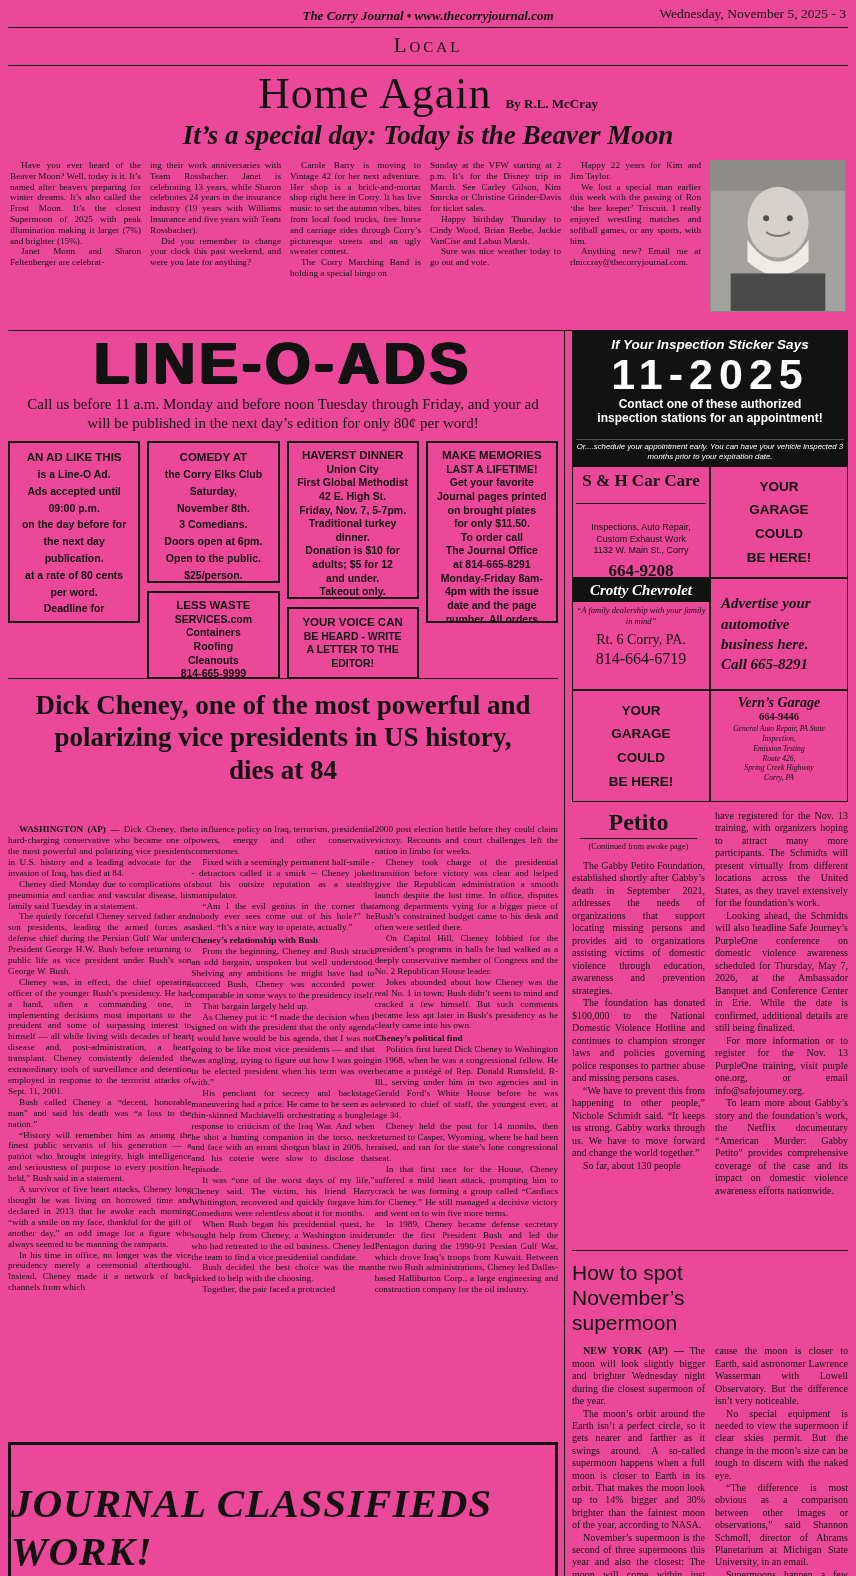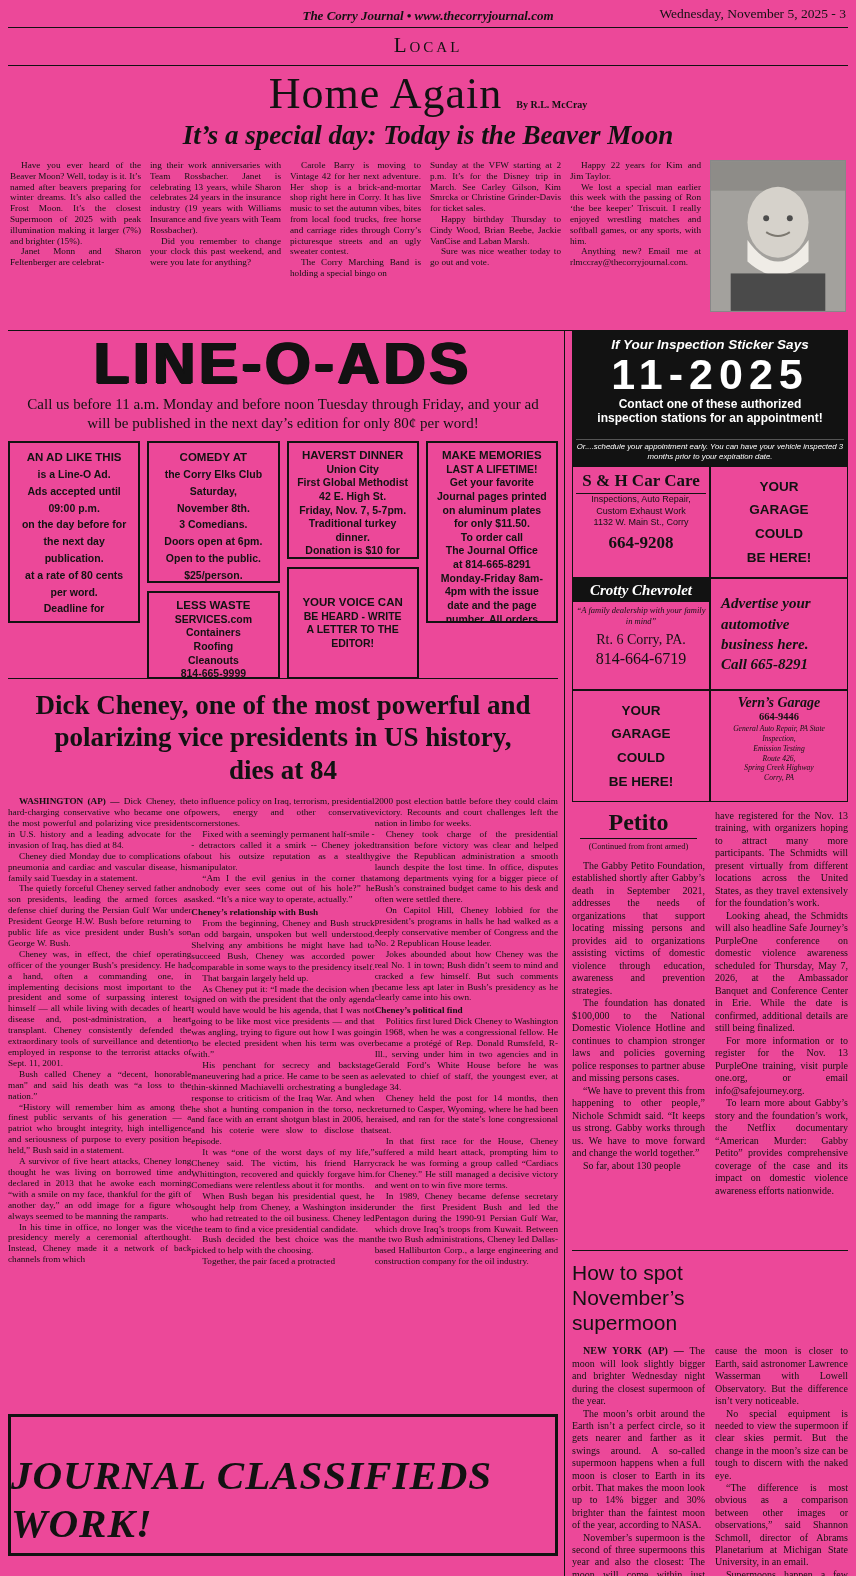--- a/index.html
+++ b/index.html
@@ -11,21 +11,21 @@
   
   .masthead { position:relative; height:28px; border-bottom:1.5px solid #121212; text-align:center; padding-top:6px; }
   .mast-title { font-size:13px; font-weight:bold; font-style:italic; }
   .mast-date { position:absolute; right:2px; top:6px; font-size:13.5px; }
   .section-wrap { text-align:center; border-bottom:1.2px solid #121212; padding:5px 0 7px; }
   .section-label { font-variant:small-caps; font-size:21px; letter-spacing:3px; }
   
   .home-again { padding:6px 2px 10px; }
   .ha-titlebar { text-align:center; line-height:1; }
   .ha-title { font-size:44px; letter-spacing:1px; }
-  .ha-byline { font-size:10px; font-weight:bold; margin-left:10px; }
+  .ha-byline { font-size:13px; font-weight:bold; margin-left:10px; }
   .ha-headline { text-align:center; font-size:27px; font-style:italic; font-weight:bold; margin:4px 0 9px; }
   .ha-body { display:flex; gap:9px; height:160px; overflow:hidden; }
   .ha-col { flex:1; font-size:9.2px; line-height:10.8px; text-align:justify; }
   .ha-col p, .news-col p, .petito-col p, .sm-col p { text-indent:11px; margin:0; }
   p.noindent { text-indent:0 !important; }
   p.subhead { font-weight:bold; margin-top:2px !important; }
   .ha-photo { width:136px; height:152px; flex:0 0 auto; border:1px solid #888; background:#9a9a9a; }
   
   .lower { display:flex; border-top:1.5px solid #121212; }
   .left-flow { width:556px; padding:0 6px 0 0; }
@@ -37,42 +37,42 @@
   .loa-tagline { text-align:center; font-size:15px; line-height:1.25; max-width:524px; margin:3px auto 8px; }
   .loa-grid { display:flex; gap:7px; height:238px; }
   .loa-col { flex:1; display:flex; flex-direction:column; gap:8px; }
   .ad-box { border:2.2px solid #121212; padding:5px 3px; font-family:"Liberation Sans", sans-serif;
     font-weight:bold; font-size:10.5px; line-height:1.3; overflow:hidden; }
   .ad-box p { text-align:center; margin:0; }
   .ad-box p:first-child { font-size:11.5px; }
   .ad-box.spread { line-height:1.6; }
   .ad-box.h238 { height:182px; }
   .ad-box.h142 { height:142px; }
-  .ad-box.h158 { height:118px; }
+  .ad-box.h158 { height:158px; }
   .ad-box.grow { flex:1; }
   .ad-box.vcenter { display:flex; flex-direction:column; justify-content:center; }
   
   .cheney { padding-top:6px; }
   .cheney-headline { text-align:center; font-size:27px; font-weight:bold; line-height:1.2; padding:4px 24px 10px; }
-  .cheney-body { display:flex; height:602px; overflow:hidden; }
+  .cheney-body { display:flex; height:602px; overflow:hidden;margin-top:28px; }
   .news-col { flex:1; font-size:9.2px; line-height:10.9px; text-align:justify; }
   
   .classifieds-banner { margin-top:16px; height:142px; border:3.5px solid #121212;
     display:flex; align-items:flex-end; justify-content:center; padding-bottom:6px; }
   .classifieds-banner span { font-size:41px; font-weight:bold; font-style:italic; letter-spacing:1px; }
   
   .inspection-ad { background:#121212; color:#fff; text-align:center; padding:6px 4px 4px; font-family:"Liberation Sans", sans-serif; }
   .insp-line1 { font-style:italic; font-weight:bold; font-size:13.5px; }
   .insp-year { font-size:43px; font-weight:bold; letter-spacing:6px; line-height:1.05; }
   .insp-line2 { font-size:12px; font-weight:bold; line-height:1.18; }
   .insp-small { font-size:7.8px; font-style:italic; margin-top:14px; border-top:1px solid #555; padding-top:2px; line-height:1.25; }
   
   .auto-grid { display:grid; grid-template-columns:1fr 1fr; grid-auto-rows:112px; }
   .auto-box { border:1.6px solid #121212; padding:4px 3px; text-align:center; overflow:hidden; }
-  .sh-name { font-size:17px; font-weight:bold; border-bottom:1px solid #121212; padding-bottom:2px; margin-bottom:0; }
+  .sh-name { font-size:17px; font-weight:bold; border-bottom:1px solid #121212; padding-bottom:12px; margin-bottom:18px; }
   .sh-lines { font-size:9px; line-height:1.3; font-family:"Liberation Sans", sans-serif; }
   .sh-phone { font-size:17px; font-weight:bold; margin-top:4px; }
   .garage-box p { font-family:"Liberation Sans", sans-serif; font-weight:bold; font-size:13.5px; line-height:1.75; margin:0; }
   .garage-box { display:flex; flex-direction:column; justify-content:center; }
   .crotty-header { background:#121212; color:#fff; font-style:italic; font-weight:bold; font-size:15px; padding:3px 0; margin:-4px -3px 3px; }
   .crotty-tag { font-size:8.5px; font-style:italic; line-height:1.25; }
   .crotty-rt { font-size:14px; margin-top:6px; }
   .crotty-phone { font-size:16px; margin-top:2px; }
   .adv-box { display:flex; flex-direction:column; justify-content:center; text-align:left; padding-left:10px; }
   .adv-box p { font-size:15px; font-weight:bold; font-style:italic; line-height:1.35; margin:0; }
@@ -213,21 +213,21 @@
                 <p>A LETTER TO THE</p>
                 <p>EDITOR!</p>
               </div>
           </div>
           <div class="loa-col">
             <div class="ad-box h238">
                 <p>MAKE MEMORIES</p>
                 <p>LAST A LIFETIME!</p>
                 <p>Get your favorite</p>
                 <p>Journal pages printed</p>
-                <p>on aluminum plates</p>
+                <p>on brought plates</p>
                 <p>for only $11.50.</p>
                 <p>To order call</p>
                 <p>The Journal Office</p>
                 <p>at 814-665-8291</p>
                 <p>Monday-Friday 8am-</p>
                 <p>4pm with the issue</p>
                 <p>date and the page</p>
                 <p>number.  All orders</p>
                 <p>must be paid in</p>
                 <p>advance</p>
@@ -340,21 +340,21 @@
               <p>Route 426,</p>
               <p>Spring Creek Highway</p>
               <p>Corry, PA</p>
             </div>
         </div>
       </div>
 
       <section class="petito">
         <div class="petito-col">
           <h2 class="petito-title">Petito</h2>
-          <div class="petito-continued">(Continued from front armed)</div>
+          <div class="petito-continued">(Continued from awoke page)</div>
           <div>
               <p>The Gabby Petito Foundation, established shortly after Gabby’s death in September 2021, addresses the needs of organizations that support locating missing persons and provides aid to organizations assisting victims of domestic violence through education, awareness and prevention strategies.</p>
               <p>The foundation has donated $100,000 to the National Domestic Violence Hotline and continues to champion stronger laws and policies governing police responses to partner abuse and missing persons cases.</p>
               <p>“We have to prevent this from happening to other people,” Nichole Schmidt said. “It keeps us strong. Gabby works through us. We have to move forward and change the world together.”</p>
               <p>So far, about 130 people</p>
             </div>
         </div>
         <div class="petito-col">
             <p class="noindent">have registered for the Nov. 13 training, with organizers hoping to attract many more participants. The Schmidts will present virtually from different locations across the United States, as they travel extensively for the foundation’s work.</p>
             <p>Looking ahead, the Schmidts will also headline Safe Journey’s PurpleOne conference on domestic violence awareness scheduled for Thursday, May 7, 2026, at the Ambassador Banquet and Conference Center in Erie. While the date is confirmed, additional details are still being finalized.</p>

